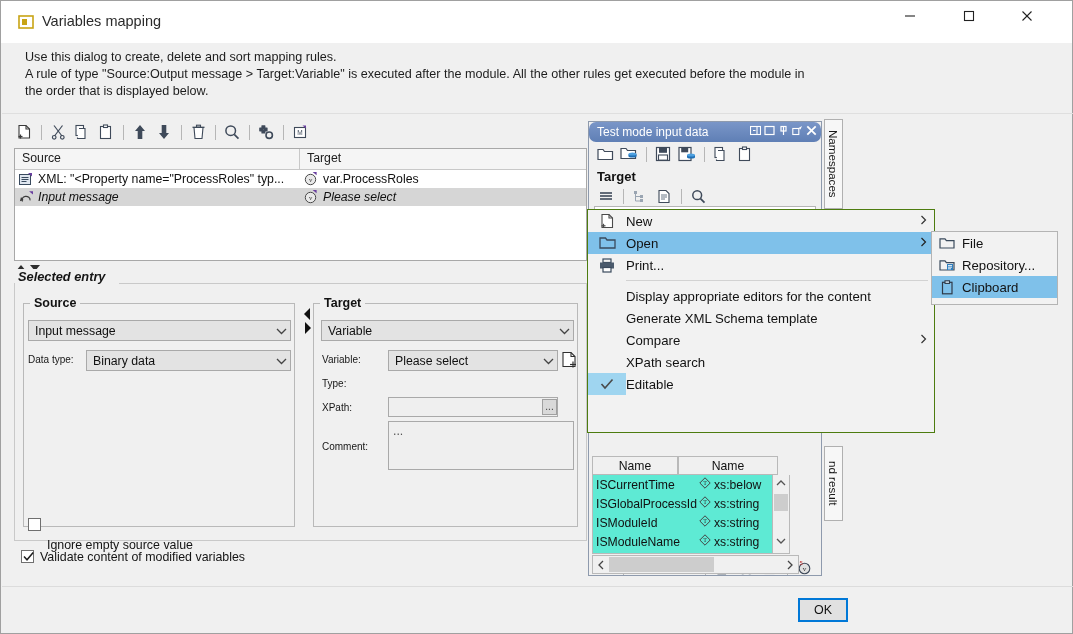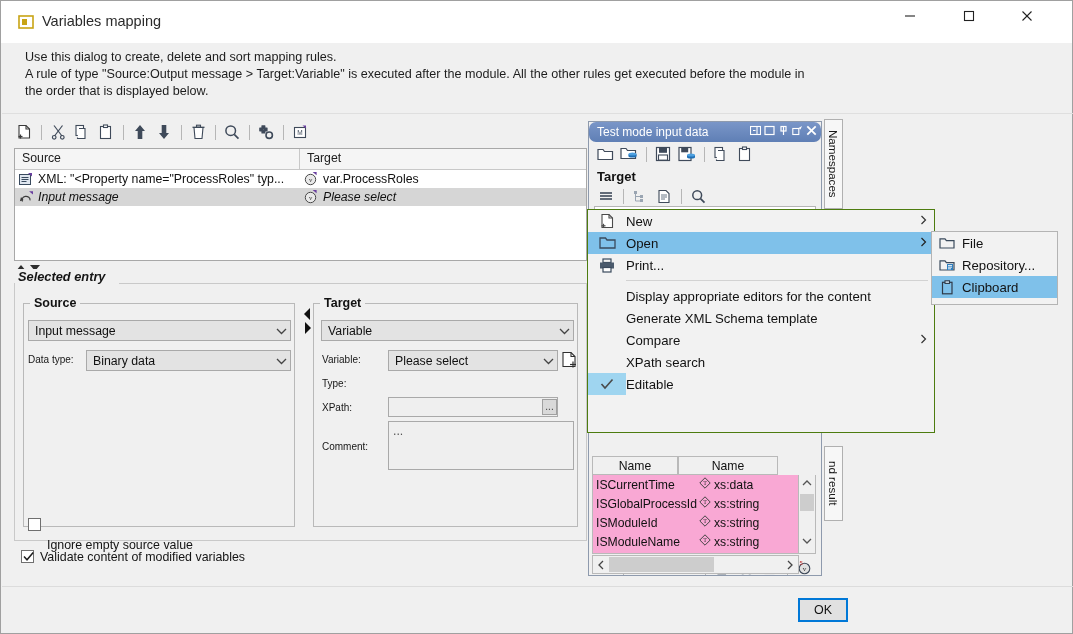--- a/index.html
+++ b/index.html
@@ -239,21 +239,21 @@
     box-sizing: border-box;
     font-size: 12.2px; color: #111;
     display:flex; align-items:center; justify-content:center;
   }
   #tm-vars .vh1 { width: 86px; border-right: none; }
   #tm-vars .vh2 { width: 100px; }
   #tm-vars .vbody {
     display:flex;
     height: 79px;
   }
-  #tm-vars .vlist { width: 207px; background:#f9a8d4; border:1px solid #b9b9b9; border-top:none;
+  #tm-vars .vlist { width: 181px; background:#5eead4; border:1px solid #b9b9b9; border-top:none;
       box-sizing:border-box; overflow:hidden;}
   .vrow { display:flex; height: 19px; align-items:center; }
   .vrow .n { width: 106px; font-size: 12.2px; color:#111; padding-left:3px;
              overflow:hidden; white-space:nowrap; box-sizing:border-box;}
   .vrow .ty { flex:1; font-size: 12.2px; color:#111; display:flex; align-items:center; gap:3px;}
   #tm-vars .vscroll {
     width: 17px; background: #f0f0f0; border: 1px solid #b9b9b9; border-top:none; border-left:none;
     box-sizing: border-box; position: relative;
   }
   .sb-arrow { position:absolute; left:0; width:15px; height:16px; display:flex;
@@ -797,21 +797,21 @@
       <div class="vlist">
         <div class="vrow">
           <span class="n">ISCurrentTime</span>
           <span class="ty">
             <span>
               <svg width="12" height="12" viewBox="0 0 12 12">
                   <path d="M6 0.8 L11.2 6 L6 11.2 L0.8 6 Z" fill="none" stroke="#444" stroke-width="1"></path>
                   <text x="6" y="8.4" font-size="6" fill="#333" text-anchor="middle" font-family="Liberation Serif, serif">T</text>
                 </svg>
             </span>
-            <span>xs:data</span>
+            <span>xs:below</span>
           </span>
         </div>
         <div class="vrow">
           <span class="n">ISGlobalProcessId</span>
           <span class="ty">
             <span>
               <svg width="12" height="12" viewBox="0 0 12 12">
                   <path d="M6 0.8 L11.2 6 L6 11.2 L0.8 6 Z" fill="none" stroke="#444" stroke-width="1"></path>
                   <text x="6" y="8.4" font-size="6" fill="#333" text-anchor="middle" font-family="Liberation Serif, serif">T</text>
                 </svg>

